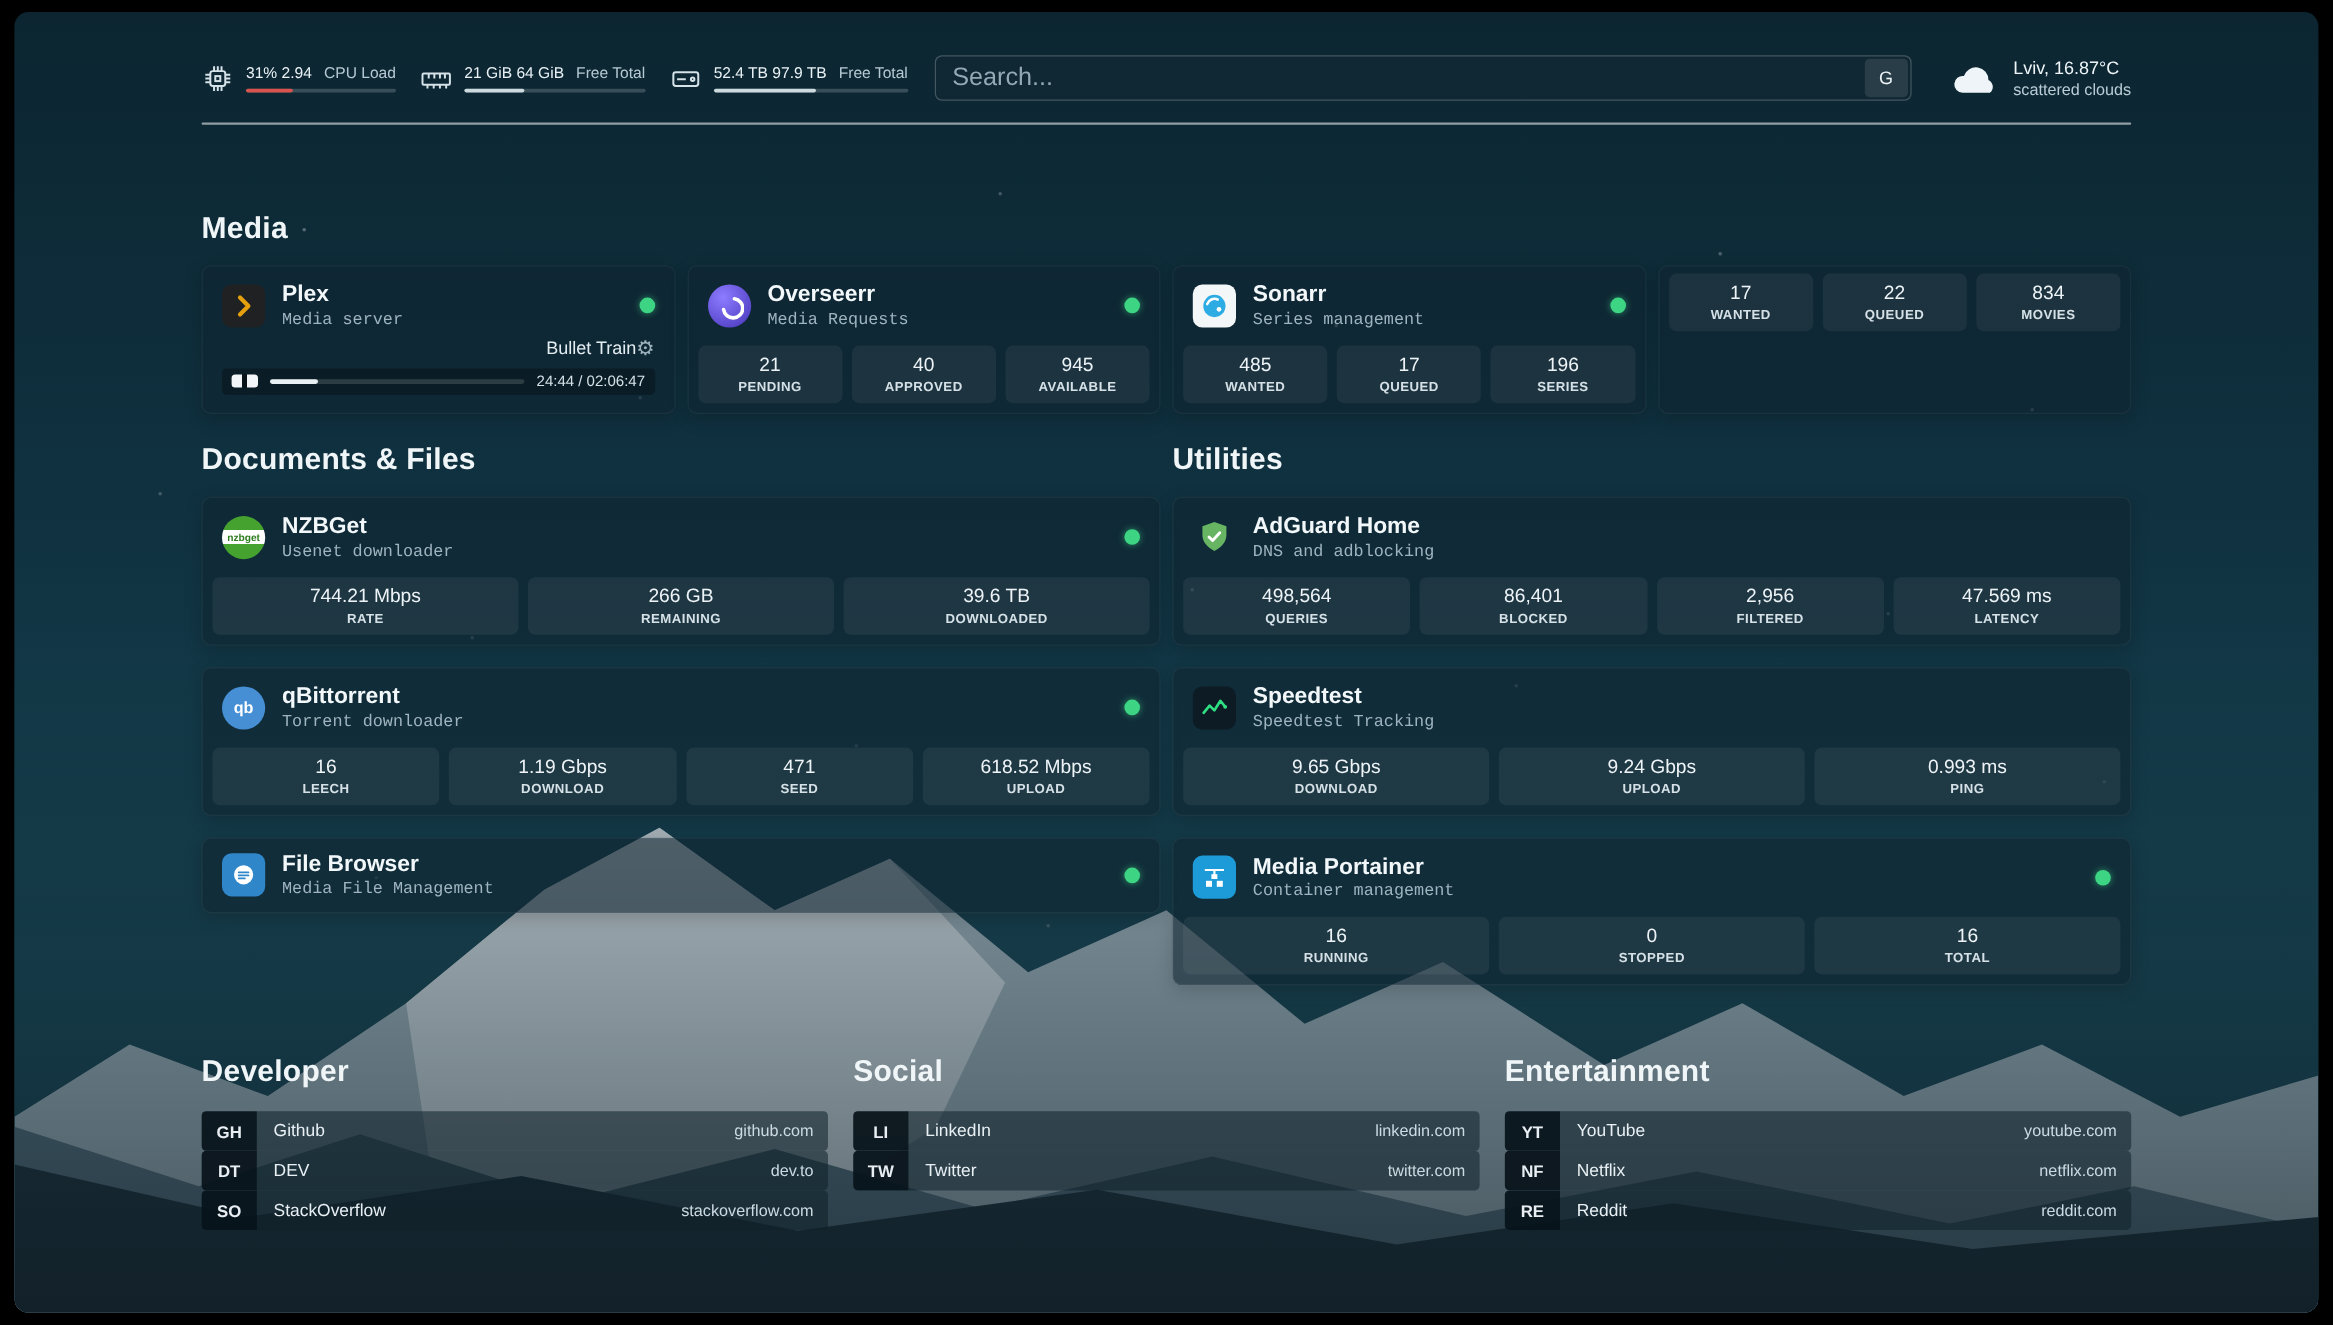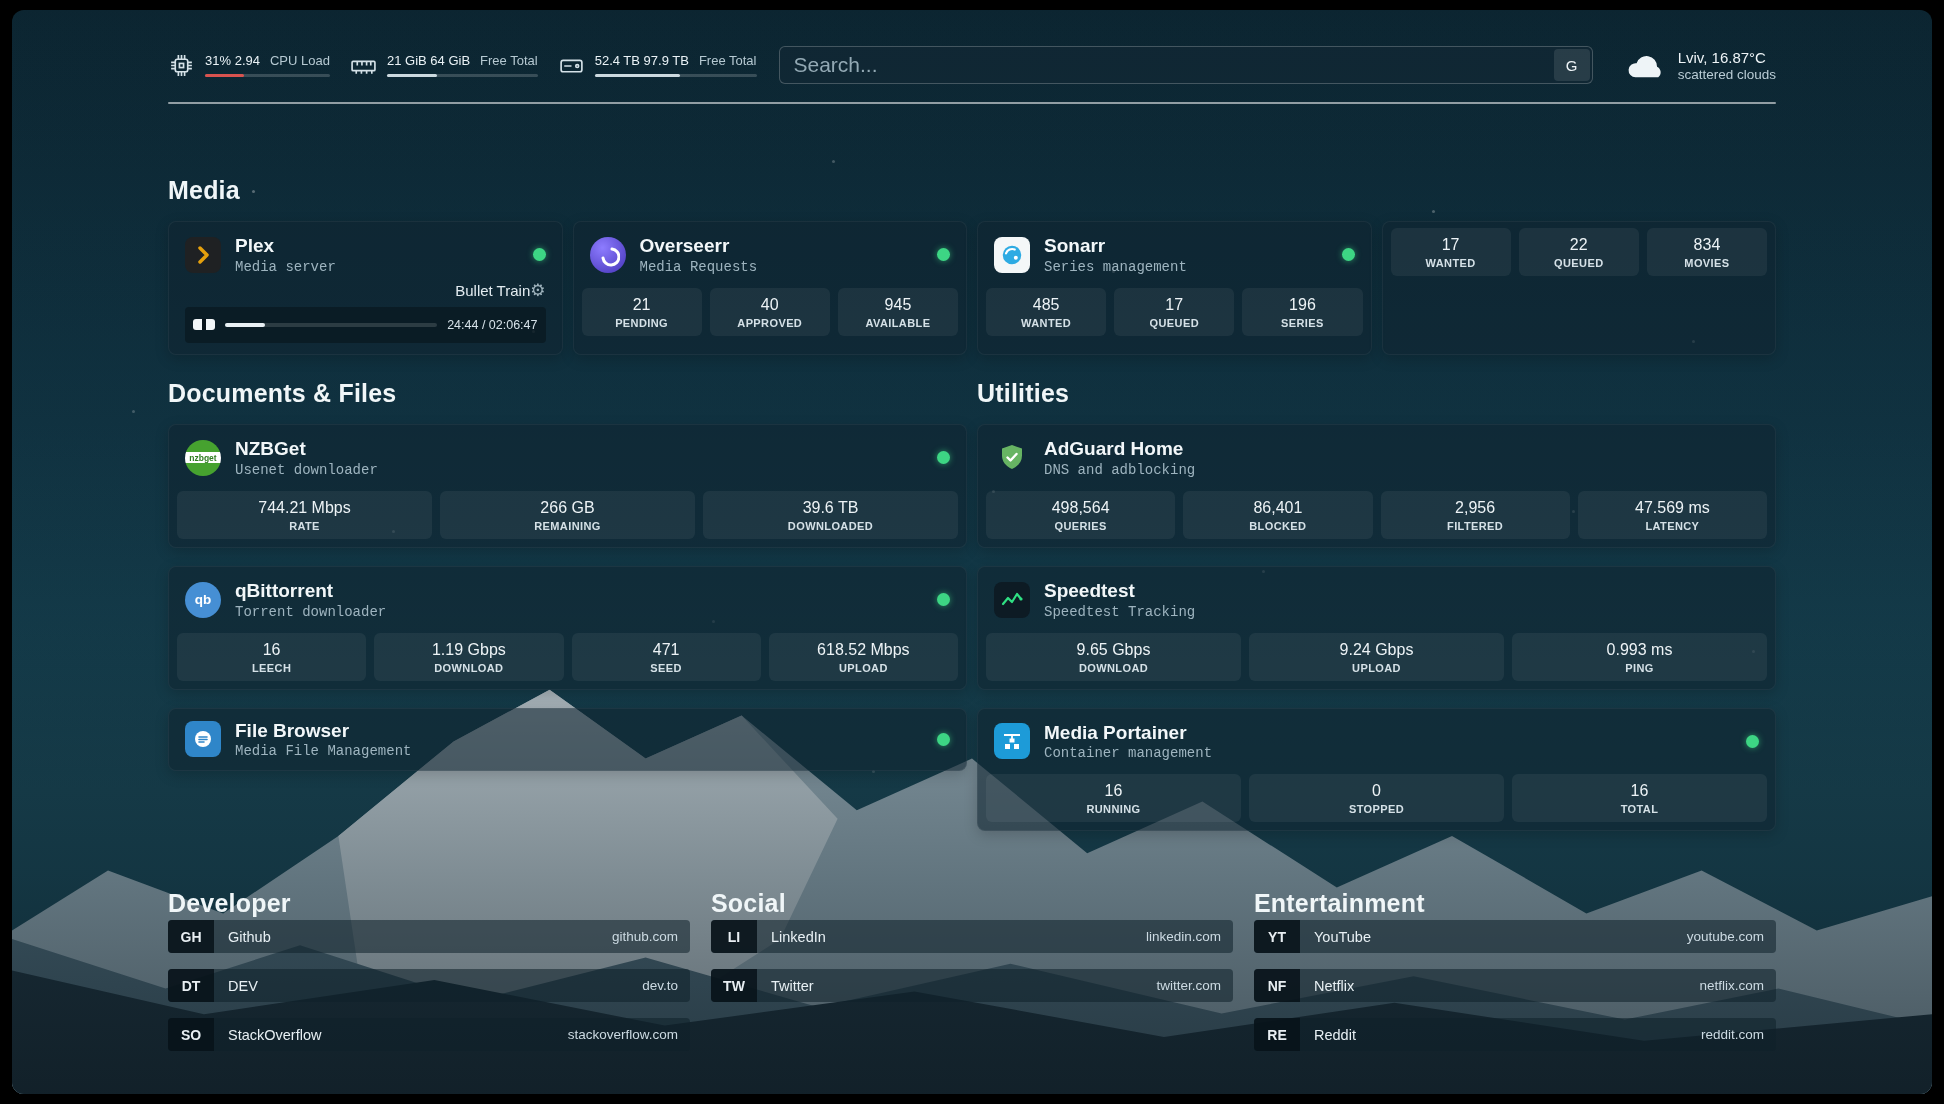--- a/index.html
+++ b/index.html
@@ -90,31 +90,31 @@
   .app-icon.fb { background:#2f86c9; }
   .app-icon.adguard { background:transparent; }
   .app-icon.speedtest { background:#0d1b24; }
   .app-icon.portainer { background:#1d9bd8; }
 
   
   .np { padding:0 16px 11px; }
   .np-top { display:flex; align-items:center; justify-content:flex-end; }
   .np-title { font-size:15px; color:#e3ecf1; }
   .gear { font-size:17px; color:#9fb3bd; cursor:pointer; line-height:1; }
-  .np-bar { display:flex; align-items:center; background:rgba(8,18,24,.55); border-radius:4px; height:36px; padding:0 8px; margin-top:8px; }
+  .np-bar { display:flex; align-items:center; background:rgba(8,18,24,.55); border-radius:4px; height:22px; padding:0 8px; margin-top:8px; }
   .pause { width:22px; height:11px; border-radius:3px; flex:0 0 22px;
            background:linear-gradient(90deg,#f2f6f8 40%,rgba(8,18,24,.85) 40%,rgba(8,18,24,.85) 60%,#f2f6f8 60%); }
   .np-track { flex:1; height:4px; margin:0 10px; background:rgba(255,255,255,.14); border-radius:2px; }
   .np-fill { width:19%; height:100%; background:#e8f0f4; border-radius:2px; }
   .np-time { font-size:12.5px; color:#d6e2e9; white-space:nowrap; }
 
   
   .bm-sections { display:flex; gap:21px; margin-top:58px; }
   .bm-col { flex:1; min-width:0; }
-  .bm-list { margin-top:2px; display:flex; flex-direction:column; gap:16px; }
+  .bm-list { margin-top:18px; display:flex; flex-direction:column; }
   .bm-item { display:flex; align-items:center; height:33px; background:rgba(14,32,42,0.55); border-radius:4px; overflow:hidden; cursor:pointer; }
   .bm-abbr { width:46px; align-self:stretch; background:rgba(7,18,25,0.85); color:#e8eef2; font-weight:bold; font-size:14px;
              display:flex; align-items:center; justify-content:center; }
   .bm-name { margin-left:14px; font-size:14.5px; color:#e8f0f4; }
   .bm-url { margin-left:auto; margin-right:12px; font-size:13.5px; color:#ccdae2; }
 </style>
 </head>
 <body>
 
 <div class="frame">

